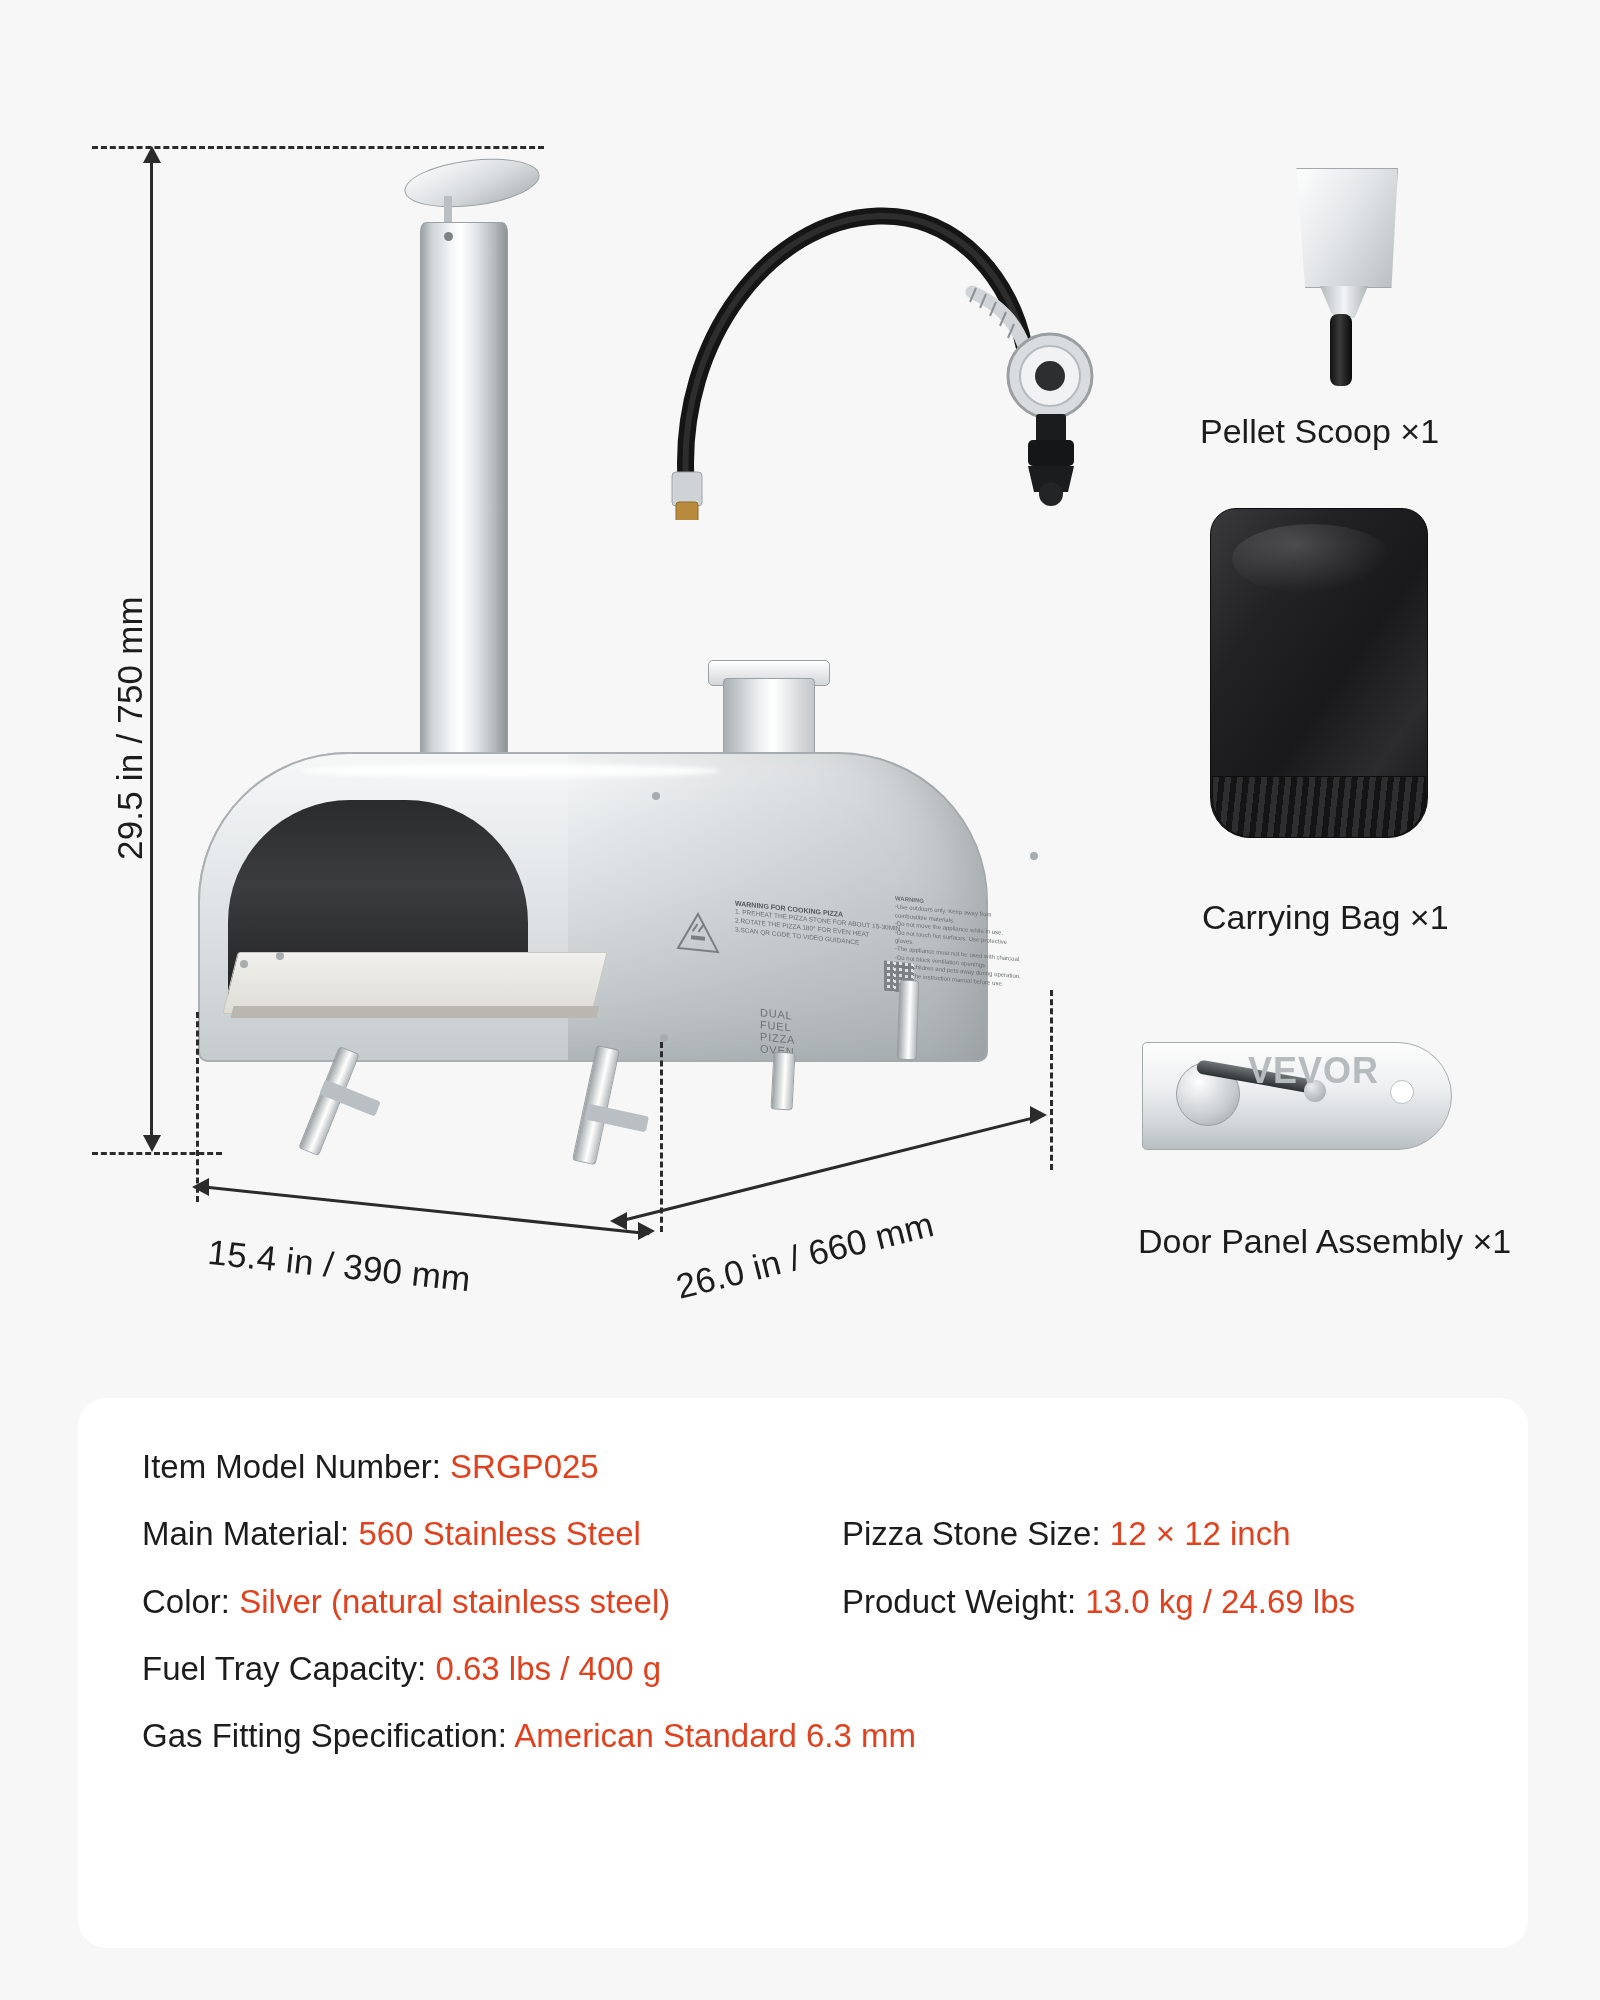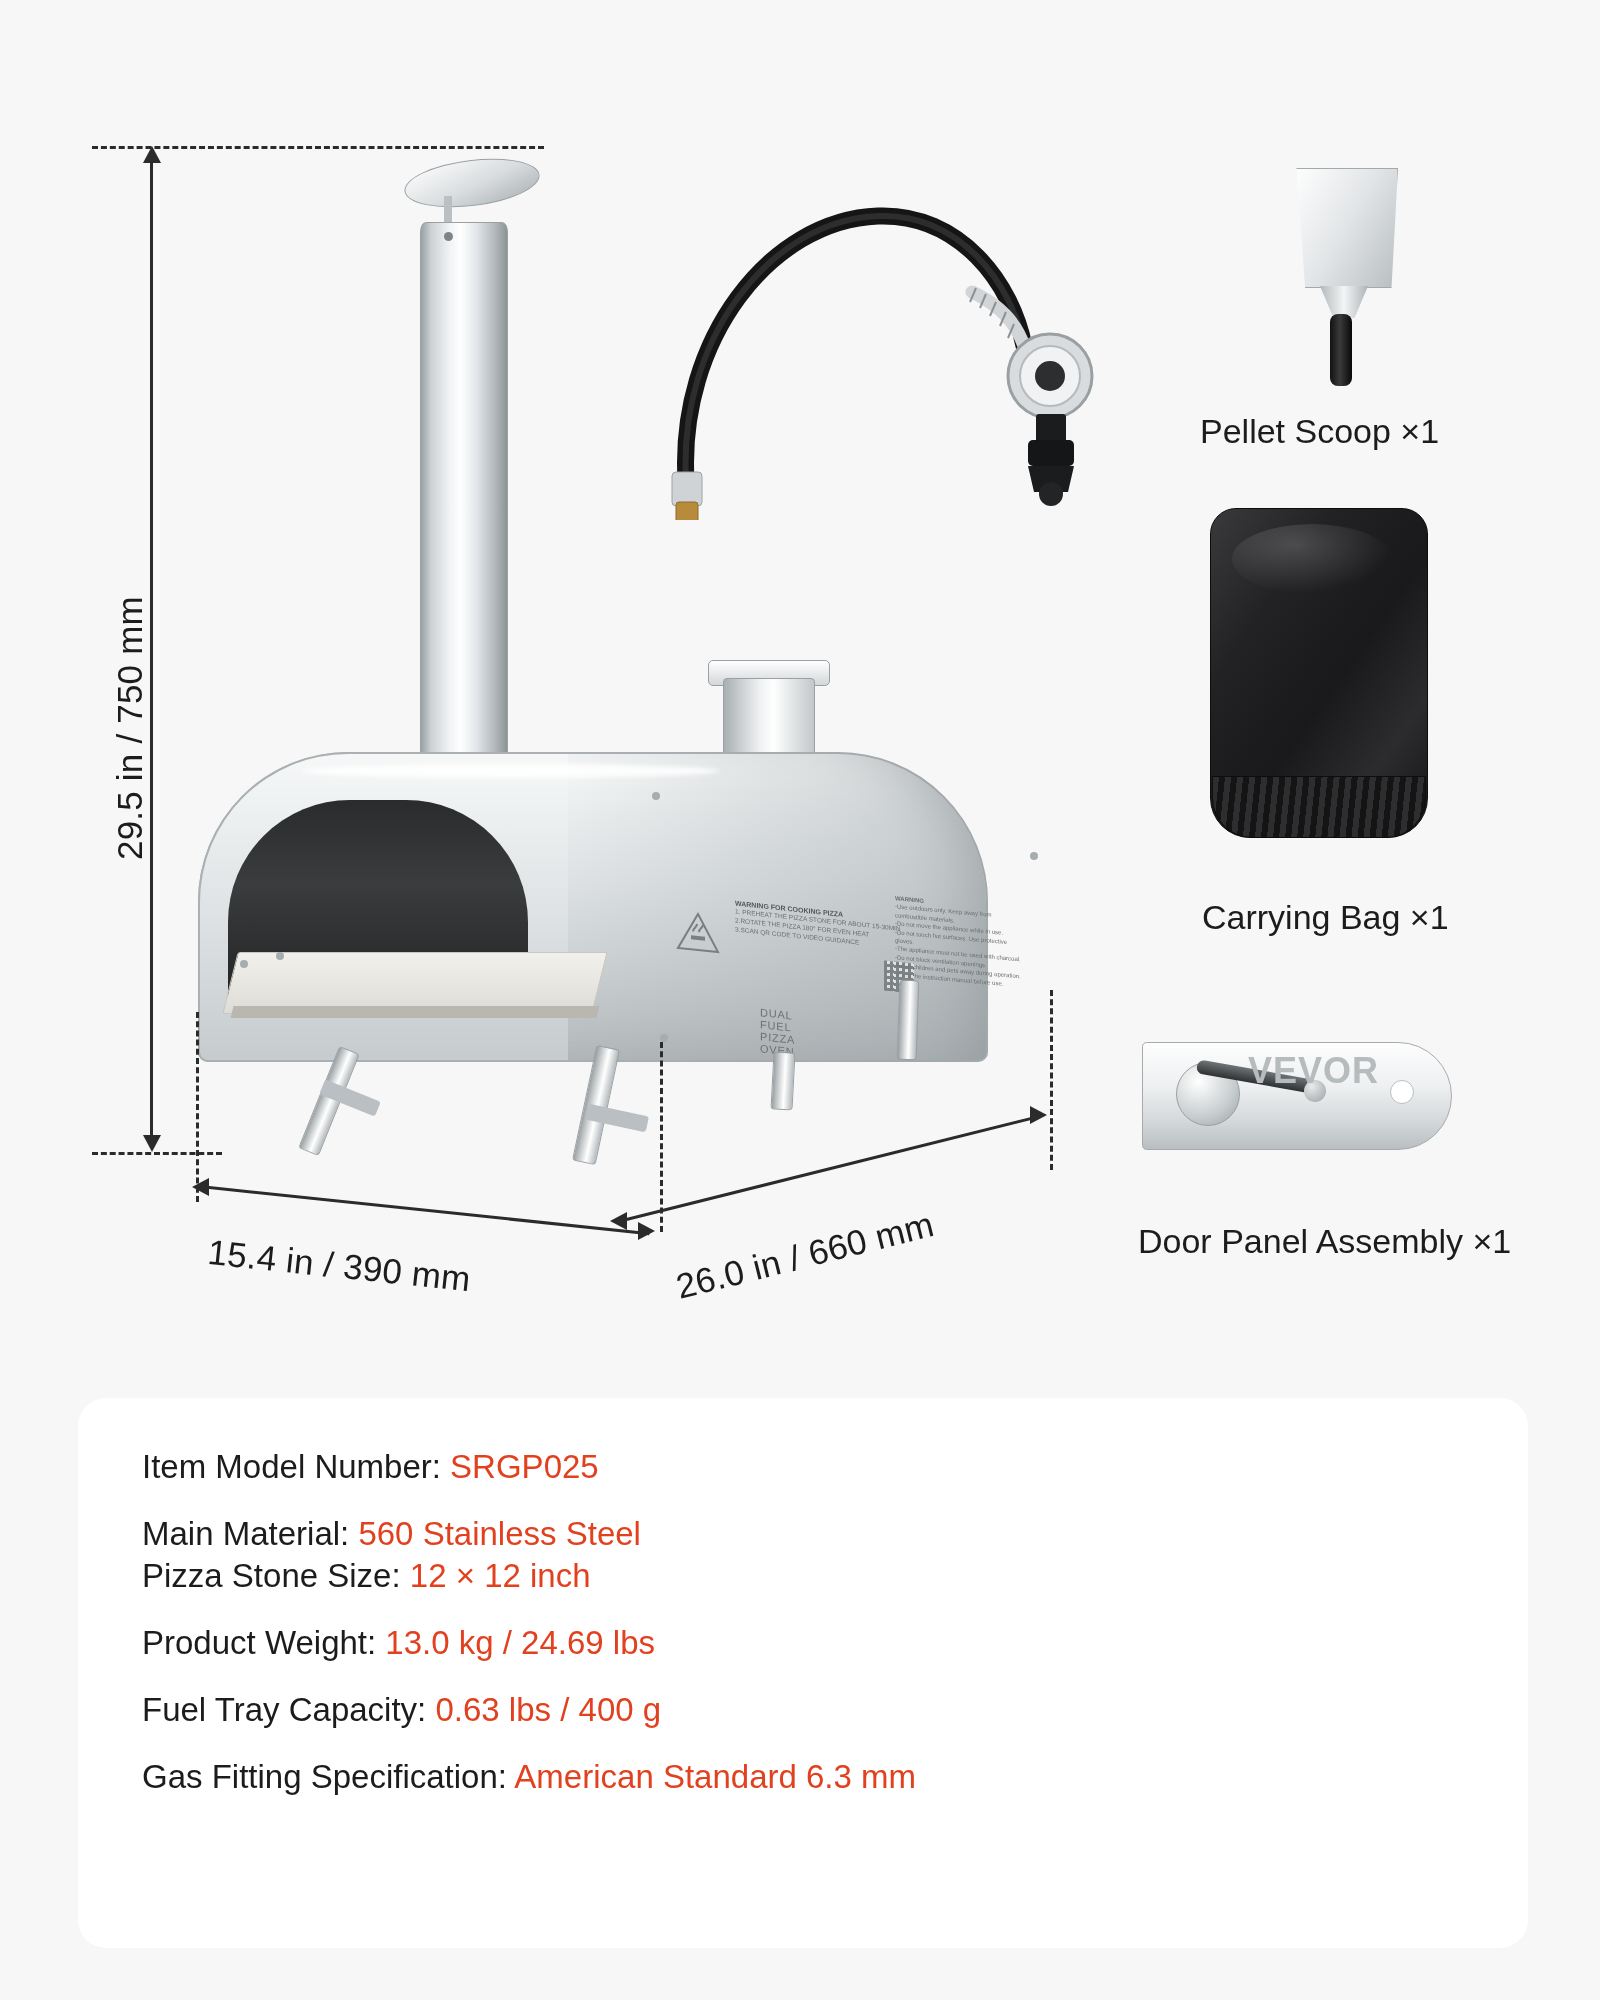--- a/index.html
+++ b/index.html
@@ -384,21 +384,21 @@
     left: 78px; top: 1398px;
     width: 1450px; height: 550px;
     background: #ffffff;
     border-radius: 28px;
   }
   .spec-grid {
     position: absolute;
     left: 64px; top: 48px;
     width: 1330px;
   }
-  .spec-row { display: flex; align-items: baseline; margin-bottom: 26px; flex-direction: column; }
+  .spec-row { display: flex; align-items: baseline; margin-bottom: 26px; }
   .spec-item { font-size: 33px; line-height: 1.25; white-space: nowrap; }
   .spec-item.left { width: 700px; }
   .spec-key { color: #1c1c1c; }
   .spec-val { color: #e1411e; }
 </style>
 </head>
 <body>
 
 <div class="diagram">
 
@@ -550,20 +550,23 @@
     <div class="spec-row">
       <div class="spec-item left">
         <span class="spec-key">Main Material: </span><span class="spec-val">560 Stainless Steel</span>
       </div>
       <div class="spec-item">
         <span class="spec-key">Pizza Stone Size: </span><span class="spec-val">12 × 12 inch</span>
       </div>
     </div>
 
     <div class="spec-row">
+      <div class="spec-item left">
+        <span class="spec-key">Color: </span><span class="spec-val">Silver (natural stainless steel)</span>
+      </div>
       <div class="spec-item">
         <span class="spec-key">Product Weight: </span><span class="spec-val">13.0 kg /  24.69 lbs</span>
       </div>
     </div>
 
     <div class="spec-row">
       <div class="spec-item left">
         <span class="spec-key">Fuel Tray Capacity: </span><span class="spec-val">0.63 lbs / 400 g</span>
       </div>
     </div>

